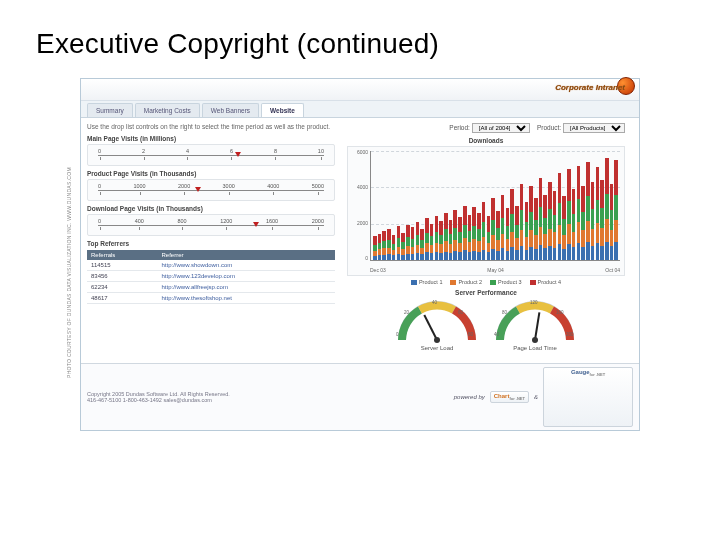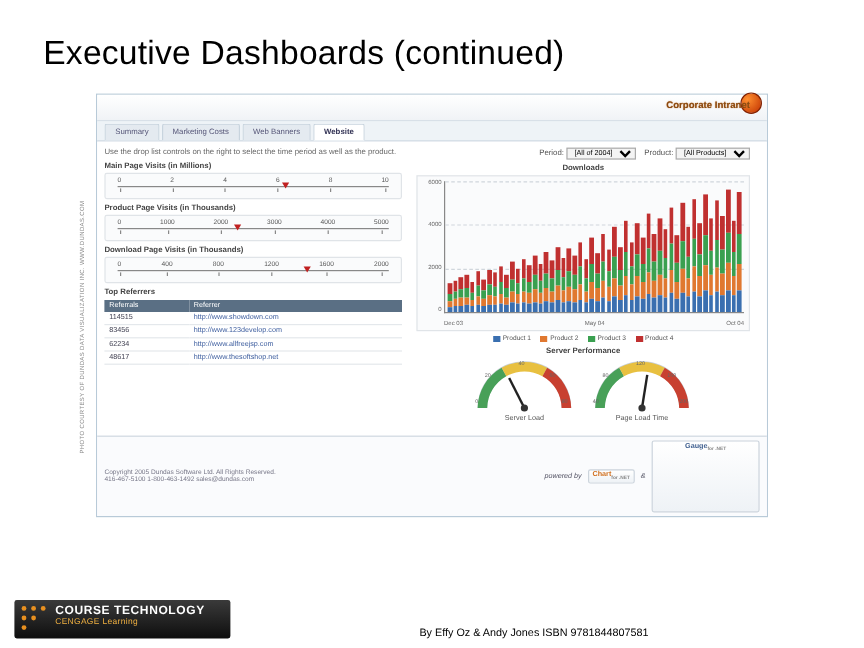--- a/index.html
+++ b/index.html
@@ -49,20 +49,21 @@
     height: 22px;
     background: linear-gradient(#fff, #f0f3f6);
     position: relative;
     border-bottom: 1px solid #d8e0e8;
   }
   .brand-text {
     position: absolute;
     right: 14px;
     top: 4px;
     font-size: 8px;
+    font-style: italic;
     font-weight: bold;
     color: #8a4a10;
     text-shadow: 0 0 1px #c07030;
   }
   .brand-circle {
     position: absolute;
     right: 4px;
     top: -2px;
     width: 18px;
     height: 18px;
@@ -364,21 +365,21 @@
     font-size: 9px;
     color: #000;
     line-height: 1.3;
   }
   .credits .line1 { font-size: 9.5px; }
   .credits .line1 em { font-style: italic; }
 </style>
 </head>
 <body>
 
-<h1 class="title">Executive Dashboards (continued)</h1>
+<h1 class="title">Executive Copyright (continued)</h1>
 
 <div class="screenshot-container">
   <div class="sidebar-text">PHOTO COURTESY OF DUNDAS DATA VISUALIZATION INC. WWW.DUNDAS.COM</div>
 
   <div class="app-window">
     <div class="brand-bar">
       <div class="brand-circle"></div>
       <div class="brand-text">Corporate Intranet</div>
     </div>
 
@@ -876,28 +877,15 @@
           <span>Gauge</span><sub style="font-size:4px;color:#888">for .NET</sub>
         </span>
       </div>
     </div>
   </div>
 
   <div class="caption">An example of an executive dashboard from Dundas.</div>
 </div>
 
 <div class="bottom-strip">
-  <div class="course-badge">
-    <div class="course-icon">
-      <span class="dot" style="left:0;top:0"></span>
-      <span class="dot" style="left:8px;top:0"></span>
-      <span class="dot" style="left:16px;top:0"></span>
-      <span class="dot" style="left:0;top:8px"></span>
-      <span class="dot" style="left:8px;top:8px"></span>
-      <span class="dot" style="left:0;top:16px"></span>
-    </div>
-    <div class="bigtxt">COURSE TECHNOLOGY</div>
-    <div class="smalltxt">CENGAGE Learning</div>
-  </div>
   <div class="credits">
-    <div>By Effy Oz &amp; Andy Jones ISBN 9781844807581</div>
   </div>
 </div>
 
 </body></html>

